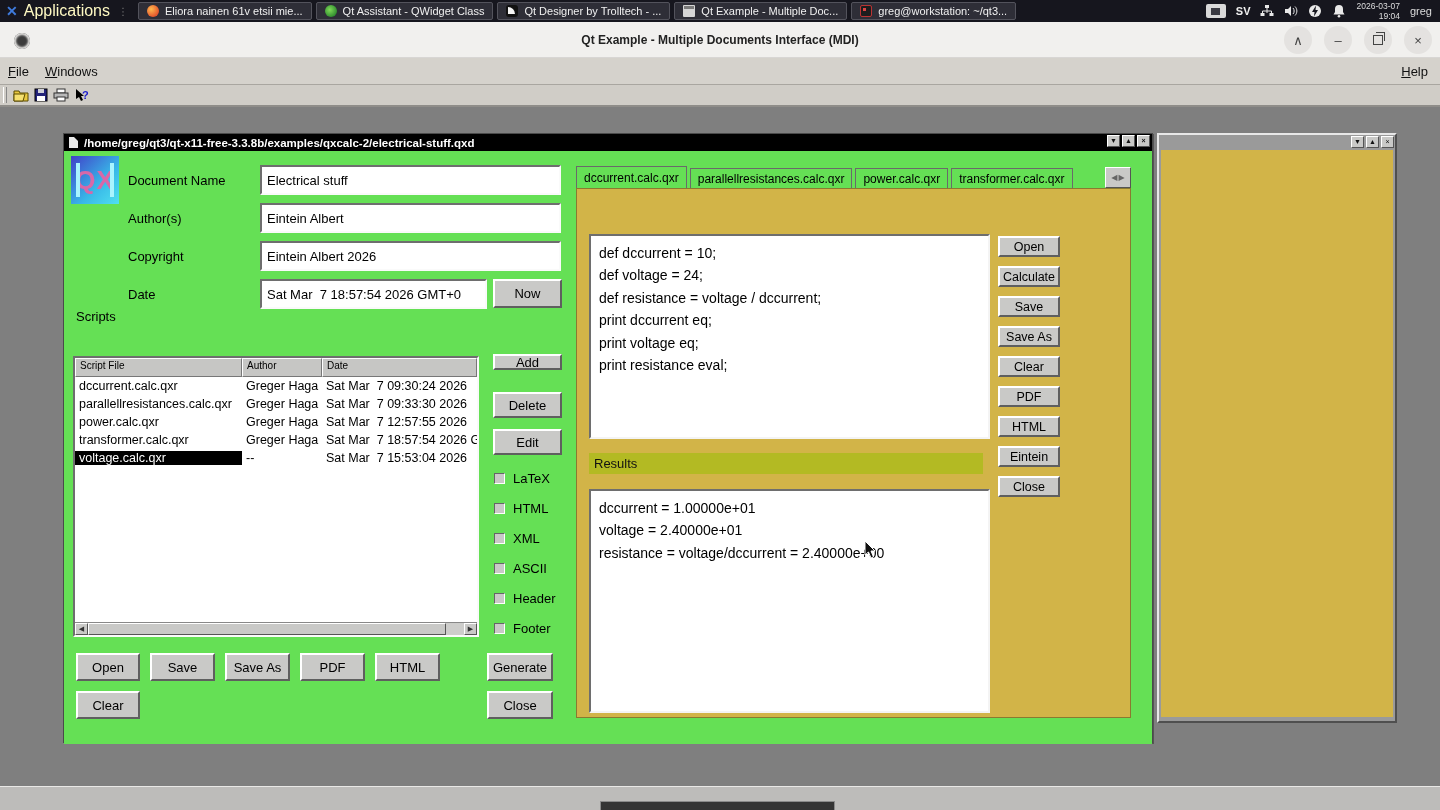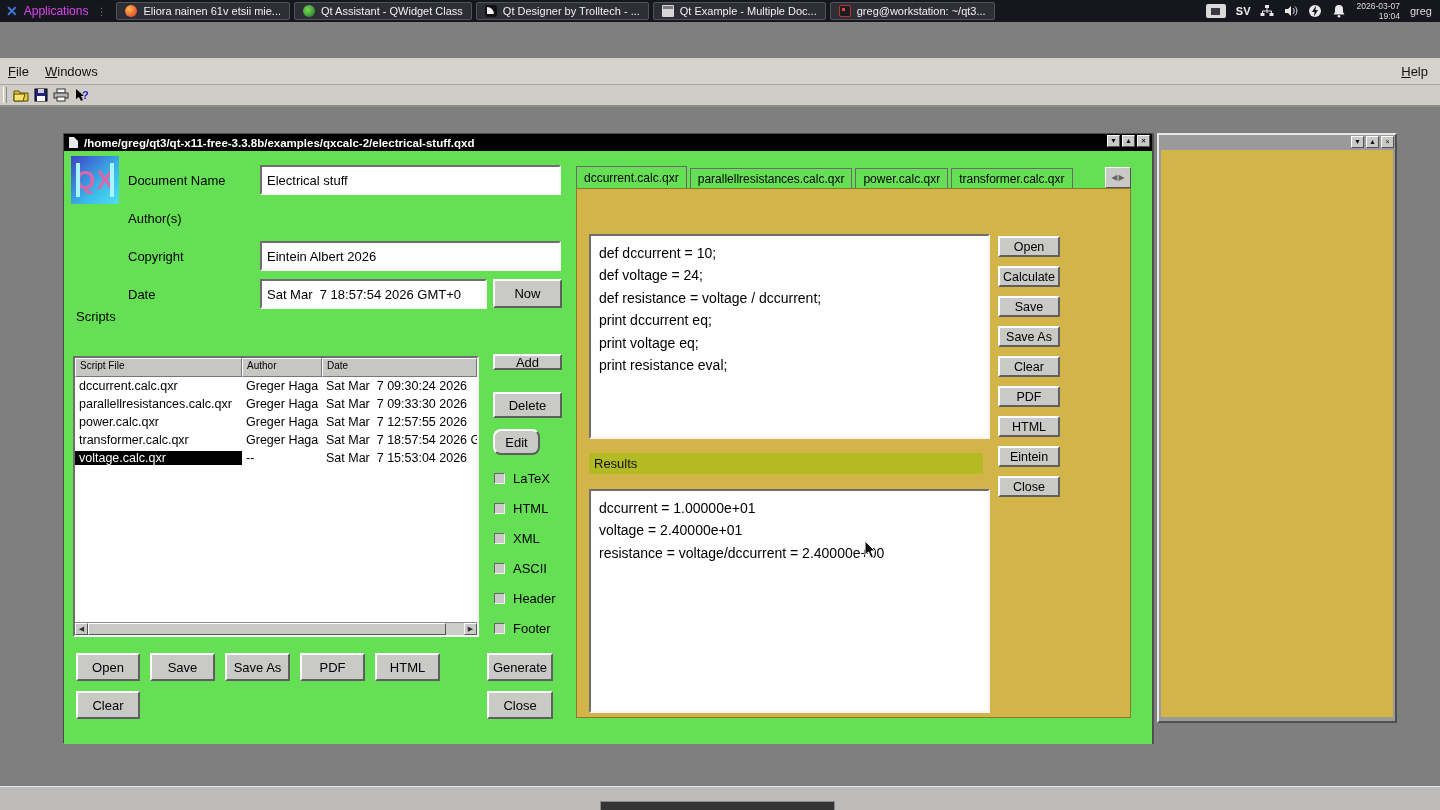--- a/index.html
+++ b/index.html
@@ -5,21 +5,21 @@
   * { margin:0; padding:0; box-sizing:border-box; }
   html,body { width:1440px; height:810px; overflow:hidden; }
   body { font-family:"Liberation Sans", sans-serif; }
   .screen { position:relative; width:1440px; height:810px; background:#7f7f7f; overflow:hidden; }
 
   
   .taskbar { position:absolute; left:0; top:0; width:1440px; height:22px; background:#16161e;
              display:flex; align-items:center; color:#e8e8e8; font-size:11px; }
   .tb-left { display:flex; align-items:center; gap:6px; padding:0 6px; }
   .x-logo { color:#3f7bdc; font-weight:bold; font-size:14px; line-height:1; }
-  .tb-apps { color:#d946ef; font-size:12px; }
+  .tb-apps { color:#fef9c3; font-size:16px; }
   .tb-sep { color:#777; font-size:10px; margin-left:2px; }
   .tb-win { display:flex; align-items:center; gap:6px; height:18px; margin-left:4px; padding:0 8px;
             background:#2e2e37; border:1px solid #53535c; border-radius:2px; color:#f0f0f0;
             font-size:11px; white-space:nowrap; }
   .tb-ico { width:12px; height:12px; border-radius:50%; flex:0 0 auto; }
   .ico-ff { background:radial-gradient(circle at 35% 35%, #ffb84d, #e4572e 70%); }
   .ico-qa { background:radial-gradient(circle at 40% 40%, #7ed957, #2e8b2e 75%); }
   .ico-qd { background:#111; position:relative; border-radius:3px; }
   .ico-qd::after { content:""; position:absolute; left:2px; top:2px; width:7px; height:7px;
                    background:#f5f5f5; border-radius:0 100% 0 0; }
@@ -206,20 +206,32 @@
         <circle cx="7" cy="12.2" r="1.3" fill="#e8e8e8"></circle>
       </svg>
       <div class="tray-clock">
         <div>2026-03-07</div>
         <div>19:04</div>
       </div>
       <span class="tray-user">greg</span>
     </div>
   </div>
 
+  <div class="app-titlebar">
+    <span class="app-dot"></span>
+    <div class="app-title">Qt Example - Multiple Documents Interface (MDI)</div>
+    <div class="win-btns">
+      <div class="win-btn">∧</div>
+      <div class="win-btn">–</div>
+      <div class="win-btn">
+          <span class="maxi-glyph"></span>
+        </div>
+      <div class="win-btn">×</div>
+    </div>
+  </div>
 
   <div class="menubar">
     <span class="menu-item">File</span>
     <span class="menu-item">Windows</span>
     <span class="menu-help">Help</span>
   </div>
 
   <div class="appbar">
     <span class="tool-handle"></span>
     <span class="tool-btn">
@@ -276,20 +288,21 @@
 
       <div class="mdi1-body">
 
         <div class="qx-logo">
           <span class="qx-text">QX</span>
         </div>
 
         <div class="fld-label" style="top:14px;">Document Name</div>
         <input class="fld-input" style="top: 14px;" value="Electrical stuff">
         <div class="fld-label" style="top:52px;">Author(s)</div>
+        <input class="fld-input" style="top: 52px;" value="Eintein Albert">
         <div class="fld-label" style="top:90px;">Copyright</div>
         <input class="fld-input" style="top: 90px;" value="Eintein Albert 2026">
         <div class="fld-label" style="top:128px;">Date</div>
         <input class="fld-input" style="top: 128px; width: 227px;" value="Sat Mar  7 18:57:54 2026 GMT+0">
         <div class="btn" style="position:absolute; left:429px; top:128px; width:69px; height:29px;">Now</div>
 
         <div class="scripts-label">Scripts</div>
 
         <div class="stable">
           <div class="stable-head">
@@ -325,21 +338,21 @@
           <div class="hscroll">
             <span class="harrow">◀</span>
             <span class="hthumb"></span>
             <span class="htrack"></span>
             <span class="harrow">▶</span>
           </div>
         </div>
 
         <div class="btn" style="position:absolute; left:429px; top:203px; width:69px; height:16px;">Add</div>
         <div class="btn" style="position:absolute; left:429px; top:241px; width:69px; height:26px;">Delete</div>
-        <div class="btn" style="position:absolute; left:429px; top:278px; width:47px; height:26px;border-radius:8px;">Edit</div>
+        <div class="btn" style="position:absolute; left:429px; top:278px; width:69px; height:26px;">Edit</div>
 
         <div class="chk-row" style="top:320px;">
           <span class="chk-box"></span>
           <span>LaTeX</span>
         </div>
         <div class="chk-row" style="top:350px;">
           <span class="chk-box"></span>
           <span>HTML</span>
         </div>
         <div class="chk-row" style="top:380px;">

